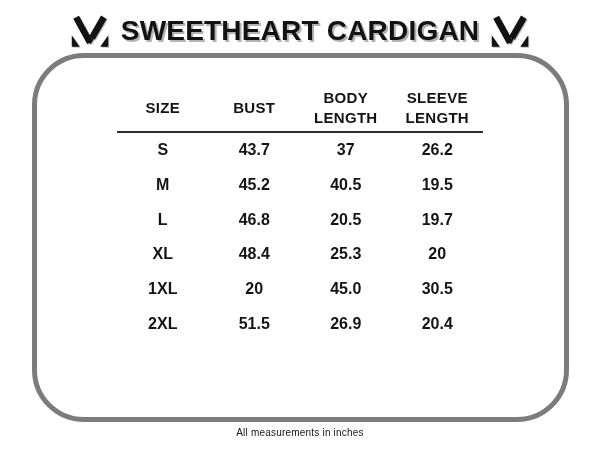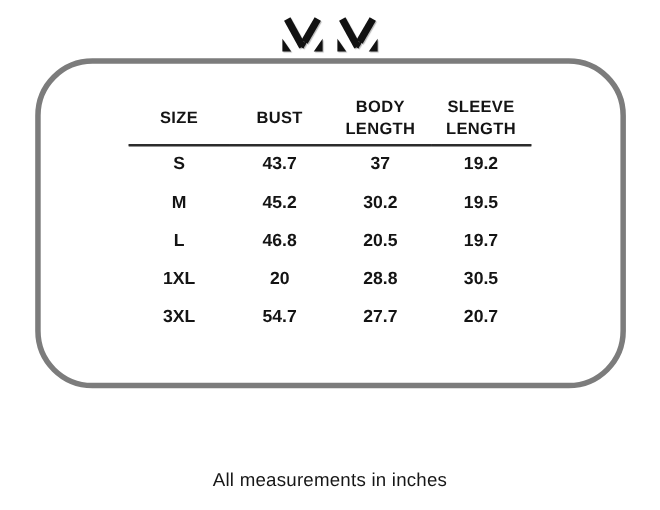--- a/index.html
+++ b/index.html
@@ -10,56 +10,57 @@
   .brand-header{
     position:absolute;top:2px;left:0;width:100%;height:58px;
     display:flex;align-items:center;justify-content:center;gap:12px;
   }
   .page-title{
     margin:0;font-size:28px;font-weight:800;letter-spacing:.2px;white-space:nowrap;
     color:#121212;text-shadow:2px 2px 0 #b3b3b3;
   }
   .logo svg{display:block;overflow:visible;filter:drop-shadow(1.5px 1.5px 0 #bdbdbd);}
   .chart-box{
-    position:absolute;left:32px;top:53px;width:537px;height:300px;
+    position:absolute;left:32px;top:53px;width:537px;height:369px;
     box-sizing:border-box;border:5px solid #7c7c7c;border-radius:52px;background:#ffffff;
   }
   .size-table{
     position:absolute;left:80px;top:27px;width:366px;
     border-collapse:collapse;table-layout:fixed;
   }
   .size-table th{
     font-size:15px;font-weight:700;letter-spacing:.3px;line-height:1.32;
     height:46px;padding:0;text-align:center;vertical-align:middle;
     border-bottom:2px solid #2b2b2b;color:#141414;
   }
   .size-table td{
     font-size:16px;font-weight:700;height:34.7px;padding:0;
     text-align:center;vertical-align:middle;color:#141414;
   }
   .caption{
     position:absolute;top:427px;left:0;width:100%;margin:0;
-    text-align:center;font-size:17px;font-weight:400;color:#161616;letter-spacing:.2px;
+    text-align:center;font-size:10px;font-weight:400;color:#161616;letter-spacing:.2px;
   }
 </style>
 </head>
 <body>
 
 <div class="page">
 
   <header class="brand-header">
     <span class="logo">
       <svg width="38" height="33" viewBox="0 0 52 44" aria-hidden="true">
         <line x1="7" y1="2.5" x2="26" y2="37" stroke="#121212" stroke-width="9"></line>
         <line x1="45" y1="2.5" x2="28.5" y2="31" stroke="#121212" stroke-width="9"></line>
         <line x1="26" y1="38.5" x2="43.5" y2="6" stroke="#121212" stroke-width="2.8"></line>
         <polygon points="1,27 12,43 1,43" fill="#121212"></polygon>
         <polygon points="51,27 40,43 51,43" fill="#121212"></polygon>
       </svg>
     </span>
+    <h1 class="page-title">SWEETHEART CARDIGAN</h1>
     <span class="logo">
       <svg width="38" height="33" viewBox="0 0 52 44" aria-hidden="true">
         <line x1="7" y1="2.5" x2="26" y2="37" stroke="#121212" stroke-width="9"></line>
         <line x1="45" y1="2.5" x2="28.5" y2="31" stroke="#121212" stroke-width="9"></line>
         <line x1="26" y1="38.5" x2="43.5" y2="6" stroke="#121212" stroke-width="2.8"></line>
         <polygon points="1,27 12,43 1,43" fill="#121212"></polygon>
         <polygon points="51,27 40,43 51,43" fill="#121212"></polygon>
       </svg>
     </span>
   </header>
@@ -72,45 +73,51 @@
           <th>BUST</th>
           <th>BODY LENGTH</th>
           <th>SLEEVE LENGTH</th>
         </tr>
       </thead>
       <tbody>
         <tr>
           <td>S</td>
           <td>43.7</td>
           <td>37</td>
-          <td>19.2</td>
+          <td>26.2</td>
         </tr>
         <tr>
           <td>M</td>
           <td>45.2</td>
-          <td>30.2</td>
+          <td>40.5</td>
           <td>19.5</td>
         </tr>
         <tr>
           <td>L</td>
           <td>46.8</td>
           <td>20.5</td>
           <td>19.7</td>
         </tr>
         <tr>
+          <td>XL</td>
+          <td>48.4</td>
+          <td>25.3</td>
+          <td>20</td>
+        </tr>
+        <tr>
           <td>1XL</td>
           <td>20</td>
-          <td>28.8</td>
+          <td>45.0</td>
           <td>30.5</td>
         </tr>
         <tr>
-          <td>3XL</td>
-          <td>54.7</td>
-          <td>27.7</td>
-          <td>20.7</td>
+          <td>2XL</td>
+          <td>51.5</td>
+          <td>26.9</td>
+          <td>20.4</td>
         </tr>
       </tbody>
     </table>
   </div>
 
   <p class="caption">All measurements in inches</p>
 
 </div>
 
 </body></html>

